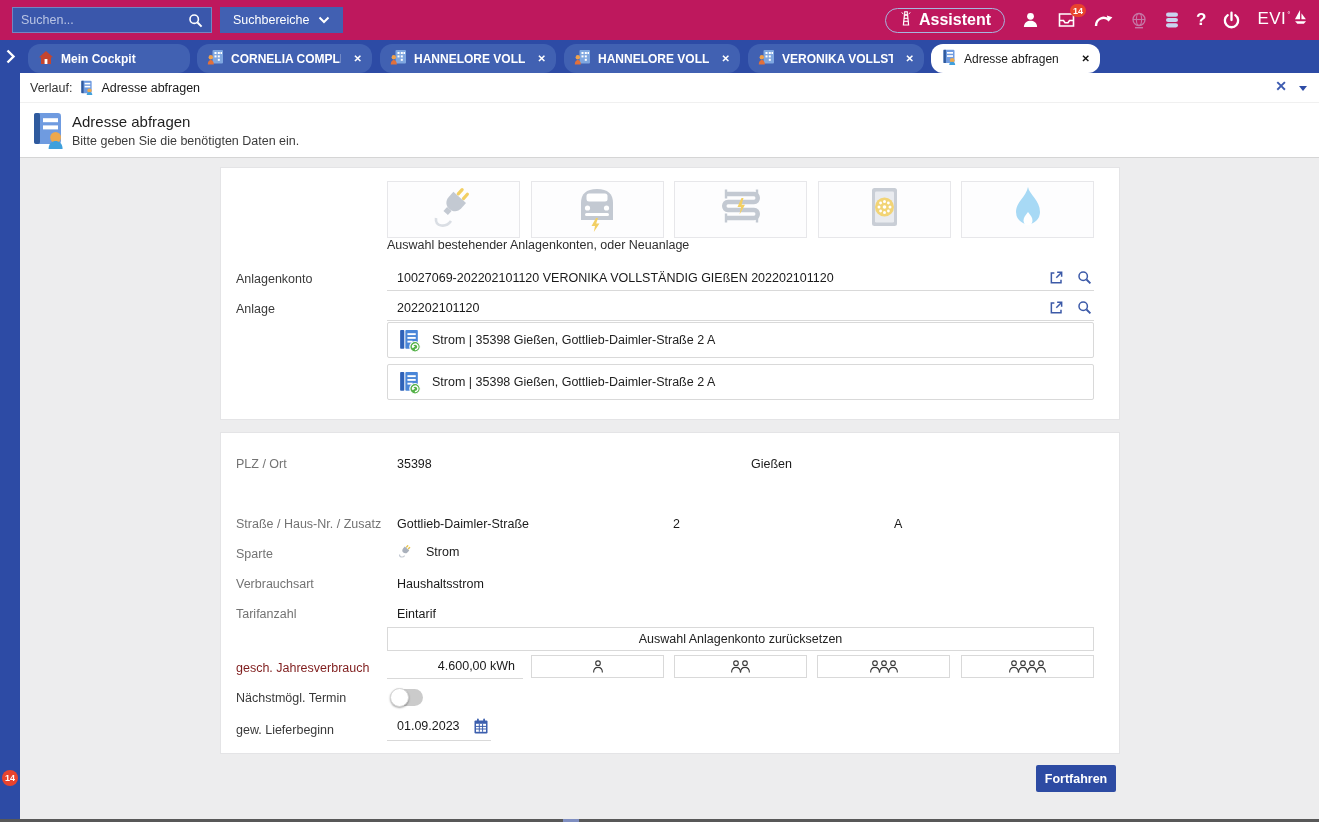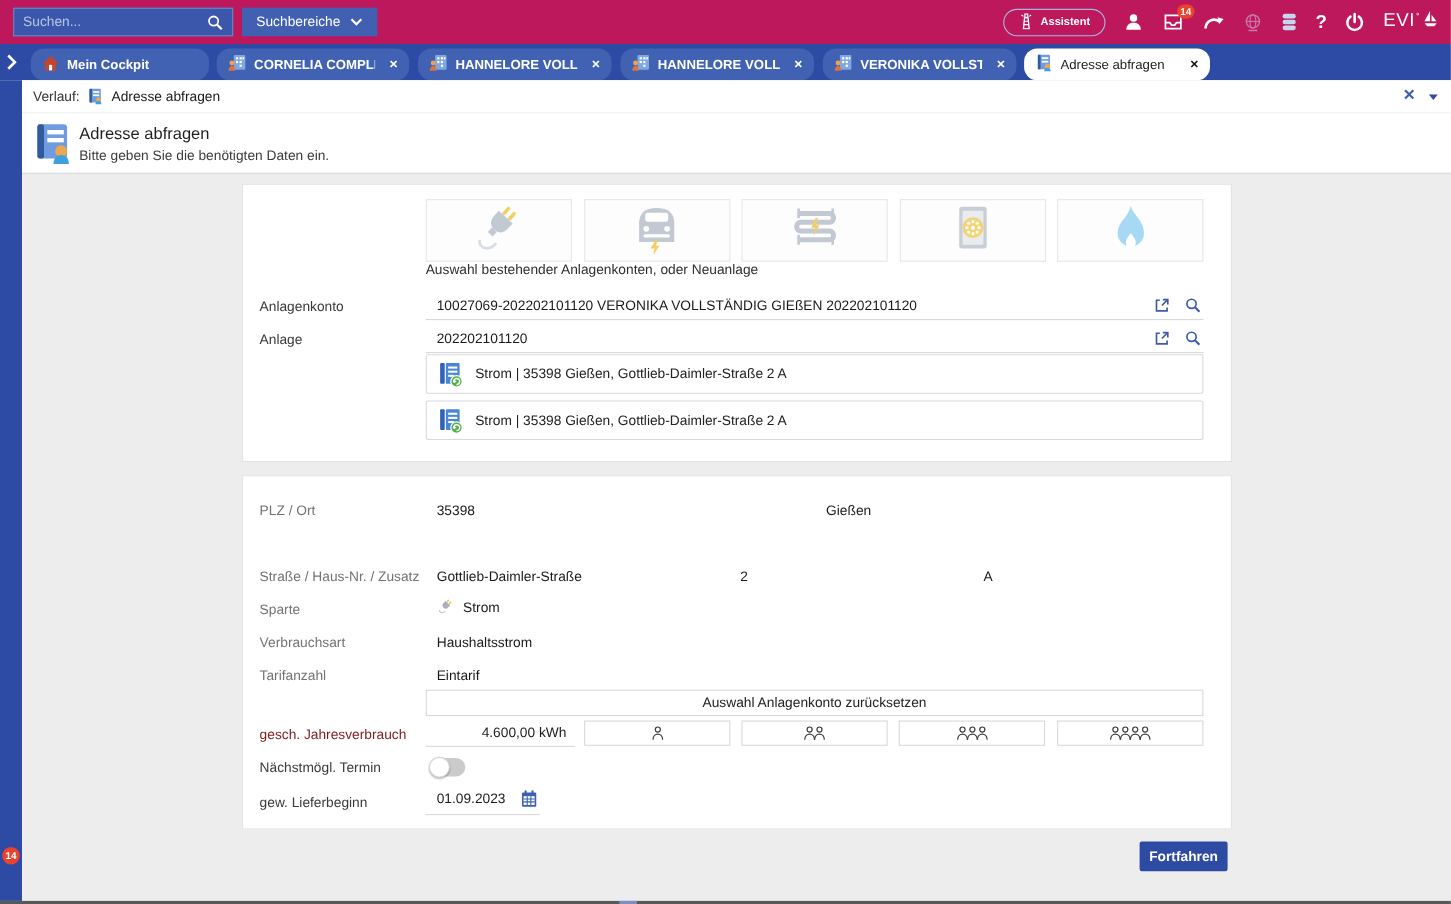--- a/index.html
+++ b/index.html
@@ -7,21 +7,21 @@
   body { font-family:"Liberation Sans", sans-serif; background:#ededee; position:relative; font-size:12.5px; color:#1f1f1f; }
 
   
   .topbar { position:absolute; top:0; left:0; width:1319px; height:40px; background:#be185d; display:flex; align-items:center; }
   .search-box { margin-left:12px; width:200px; height:26px; background:#3a57ab; border:1px solid #7186c2; display:flex; align-items:center; }
   .search-box input { flex:1; min-width:0; height:100%; background:transparent; border:none; outline:none; color:#fff; font-size:12.5px; padding:0 8px; font-family:inherit; }
   .search-box input::placeholder { color:#b9c4e4; }
   .search-btn { width:32px; height:100%; display:flex; align-items:center; justify-content:center; cursor:pointer; }
   .scope-btn { margin-left:8px; height:26px; background:#4160b2; color:#fff; border:none; font-size:12.5px; font-family:inherit; display:flex; align-items:center; gap:9px; padding:0 13px; cursor:pointer; }
   .topbar-right { margin-left:auto; display:flex; align-items:center; gap:16px; padding-right:12px; height:100%; }
-  .assistant-pill { height:25px; border-radius:13px; border:1px solid #a7b5de; background:transparent; color:#fff; font-weight:bold; font-size:10px; font-family:inherit; display:flex; align-items:center; gap:6px; padding:0 13px; cursor:pointer; }
+  .assistant-pill { height:25px; border-radius:13px; border:1px solid #a7b5de; background:transparent; color:#fff; font-weight:bold; font-size:16px; font-family:inherit; display:flex; align-items:center; gap:6px; padding:0 13px; cursor:pointer; }
   .tb-icon { position:relative; display:flex; align-items:center; justify-content:center; cursor:pointer; }
   .tb-badge { position:absolute; top:-7px; right:-9px; background:#e8432d; color:#fff; border-radius:8px; min-width:16px; height:13px; font-size:9px; font-weight:bold; display:flex; align-items:center; justify-content:center; padding:0 3px; }
   .help-q { color:#fff; font-size:17px; font-weight:bold; cursor:pointer; }
   .logo { display:flex; align-items:flex-start; color:#fff; font-weight:normal; font-size:17px; letter-spacing:.5px; gap:1px; cursor:default; }
   .logo .deg { font-size:8px; margin-top:1px; }
 
   
   .tabbar { position:absolute; top:40px; left:0; width:1319px; height:33px; background:#2d4ba5; }
   .tab-chevron { position:absolute; left:5px; top:9px; cursor:pointer; }
   .tab { position:absolute; top:4px; height:29px; background:#4161b2; color:#fff; display:flex; align-items:center; gap:7px; padding:0 10px; font-size:12px; font-weight:bold; cursor:pointer; white-space:nowrap; overflow:hidden;border-radius:12px; }
@@ -66,21 +66,21 @@
   .list-item { position:absolute; left:166px; width:707px; height:36px; border:1px solid #d9d9d9; border-radius:2px; background:#fff; display:flex; align-items:center; gap:10px; padding-left:9px; cursor:pointer; }
   .list-item .li-text { color:#222; }
 
   
   .p2-row { position:absolute; left:0; width:100%; height:30px; }
   .p2-label { position:absolute; left:15px; top:8px; color:#737373; }
   .p2-v1 { position:absolute; left:176px; top:8px; color:#1a1a1a; }
   .p2-v2 { position:absolute; left:530px; top:8px; color:#1a1a1a; }
   .p2-v2b { position:absolute; left:452px; top:8px; color:#1a1a1a; }
   .p2-v3 { position:absolute; left:673px; top:8px; color:#1a1a1a; }
-  .sparte-val { position:absolute; left:176px; top:5px; display:flex; align-items:center; gap:7px; color:#1a1a1a; }
+  .sparte-val { position:absolute; left:176px; top:5px; display:flex; align-items:center; gap:12px; color:#1a1a1a; }
 
   .reset-btn { position:absolute; left:166px; top:194px; width:707px; height:24px; background:#fff; border:1px solid #d9d9d9; font-family:inherit; font-size:12.5px; color:#222; cursor:pointer; }
 
   .cons-label { position:absolute; left:15px; top:228px; color:#7f1d1d; }
   .cons-input { position:absolute; left:166px; top:220px; width:136px; height:26px; border:none; border-bottom:1px solid #d9d9d9; text-align:right; padding-right:8px; font-family:inherit; font-size:12.5px; color:#1a1a1a; outline:none; background:transparent; }
   .pers-btn { position:absolute; top:222px; width:133px; height:23px; background:#fff; border:1px solid #d9d9d9; display:flex; align-items:center; justify-content:center; cursor:pointer; }
   .pers-1 { left:310px; } .pers-2 { left:453px; } .pers-3 { left:596px; } .pers-4 { left:740px; }
 
   .toggle-label { position:absolute; left:15px; top:258px; color:#3a3a3a; }
   .toggle { position:absolute; left:170px; top:256px; width:32px; height:17px; border-radius:9px; background:#cbcbcb; cursor:pointer; }

